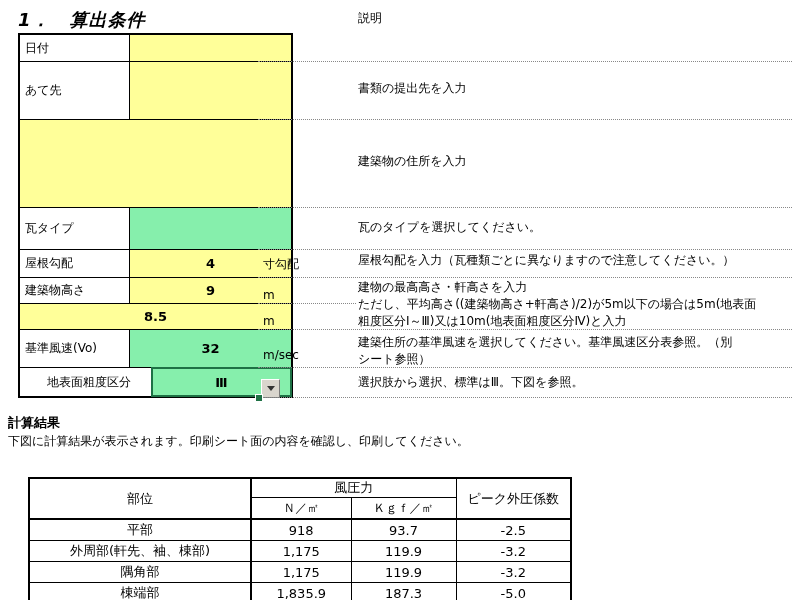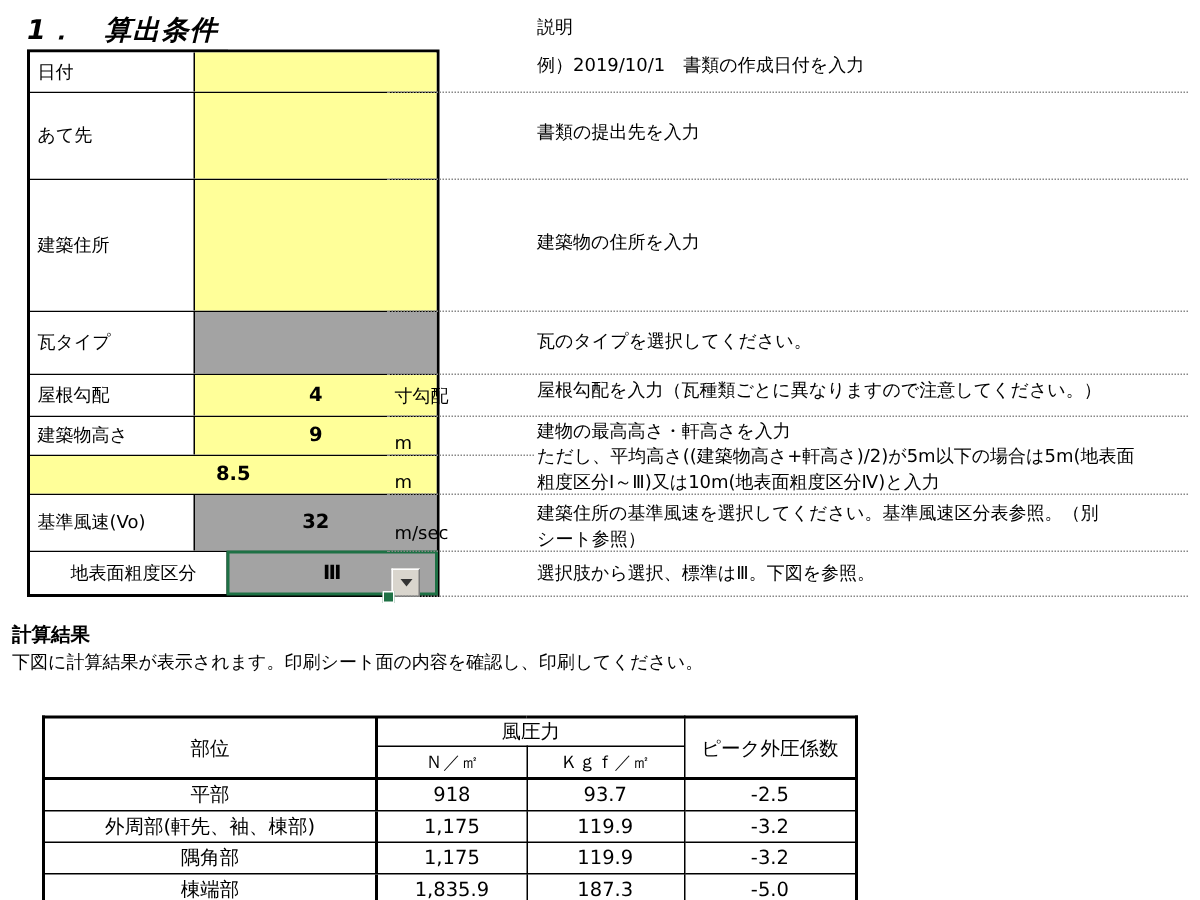--- a/index.html
+++ b/index.html
@@ -16,21 +16,21 @@
         box-sizing:border-box;display:flex;flex-direction:column;background:#fff;}
   .frow{display:flex;border-bottom:1px solid #000;box-sizing:border-box;}
   .frow:last-child{border-bottom:none;padding-left:22px;}
   .frow .lbl{width:110px;border-right:1px solid #000;box-sizing:border-box;
              display:flex;align-items:center;padding-left:5px;font-size:12px;background:#fff;}
   .frow .val{flex:1;display:flex;align-items:center;justify-content:center;
              font-weight:bold;font-size:13px;position:relative;}
   .h1{height:27px}.h2{height:58px}.h3{height:88px}.h4{height:42px}.h5{height:28px}
   .h6{height:26px}.h7{height:26px}.h8{height:38px}.h9{height:28px}
   .bg-y{background:#FFFF99}
-  .bg-g{background:#a3a3a3}
+  .bg-g{background:#86efac}
   .val.selected{outline:2px solid #1E7145;outline-offset:-1px;}
   .fill-handle{position:absolute;right:-3px;bottom:-3px;width:6px;height:6px;
                background:#1E7145;border:1px solid #fff;z-index:6;}
 
   
   .unit{position:absolute;left:263px;font-size:12px;}
   .u1{top:256px}.u2{top:288px}.u3{top:314px}.u4{top:348px}
   .dd-btn{position:absolute;left:261px;top:379px;width:17px;height:17px;
           background:#d9d5cd;border-top:1px solid #fff;border-left:1px solid #fff;
           border-right:1px solid #7a7a7a;border-bottom:1px solid #7a7a7a;
@@ -75,21 +75,20 @@
   <div class="form">
     <div class="frow h1">
       <div class="lbl">日付</div>
       <div class="val bg-y"></div>
     </div>
     <div class="frow h2">
       <div class="lbl">あて先</div>
       <div class="val bg-y"></div>
     </div>
     <div class="frow h3">
-      <div class="lbl">建築住所</div>
       <div class="val bg-y"></div>
     </div>
     <div class="frow h4">
       <div class="lbl">瓦タイプ</div>
       <div class="val bg-g"></div>
     </div>
     <div class="frow h5">
       <div class="lbl">屋根勾配</div>
       <div class="val bg-y">4</div>
     </div>
@@ -113,21 +112,20 @@
 
   <div class="unit u1">寸勾配</div>
   <div class="unit u2">m</div>
   <div class="unit u3">m</div>
   <div class="unit u4">m/sec</div>
 
   <div class="dd-btn">
     <div class="dd-arrow"></div>
   </div>
 
-  <div class="exp e1">例）2019/10/1　書類の作成日付を入力</div>
   <div class="exp e2">書類の提出先を入力</div>
   <div class="exp e3">建築物の住所を入力</div>
   <div class="exp e4">瓦のタイプを選択してください。</div>
   <div class="exp e5">屋根勾配を入力（瓦種類ごとに異なりますので注意してください。）</div>
   <div class="exp e6">建物の最高高さ・軒高さを入力
 ただし、平均高さ((建築物高さ+軒高さ)/2)が5m以下の場合は5m(地表面
 粗度区分Ⅰ～Ⅲ)又は10m(地表面粗度区分Ⅳ)と入力</div>
   <div class="exp e7">建築住所の基準風速を選択してください。基準風速区分表参照。（別
 シート参照）</div>
   <div class="exp e8">選択肢から選択、標準はⅢ。下図を参照。</div>

